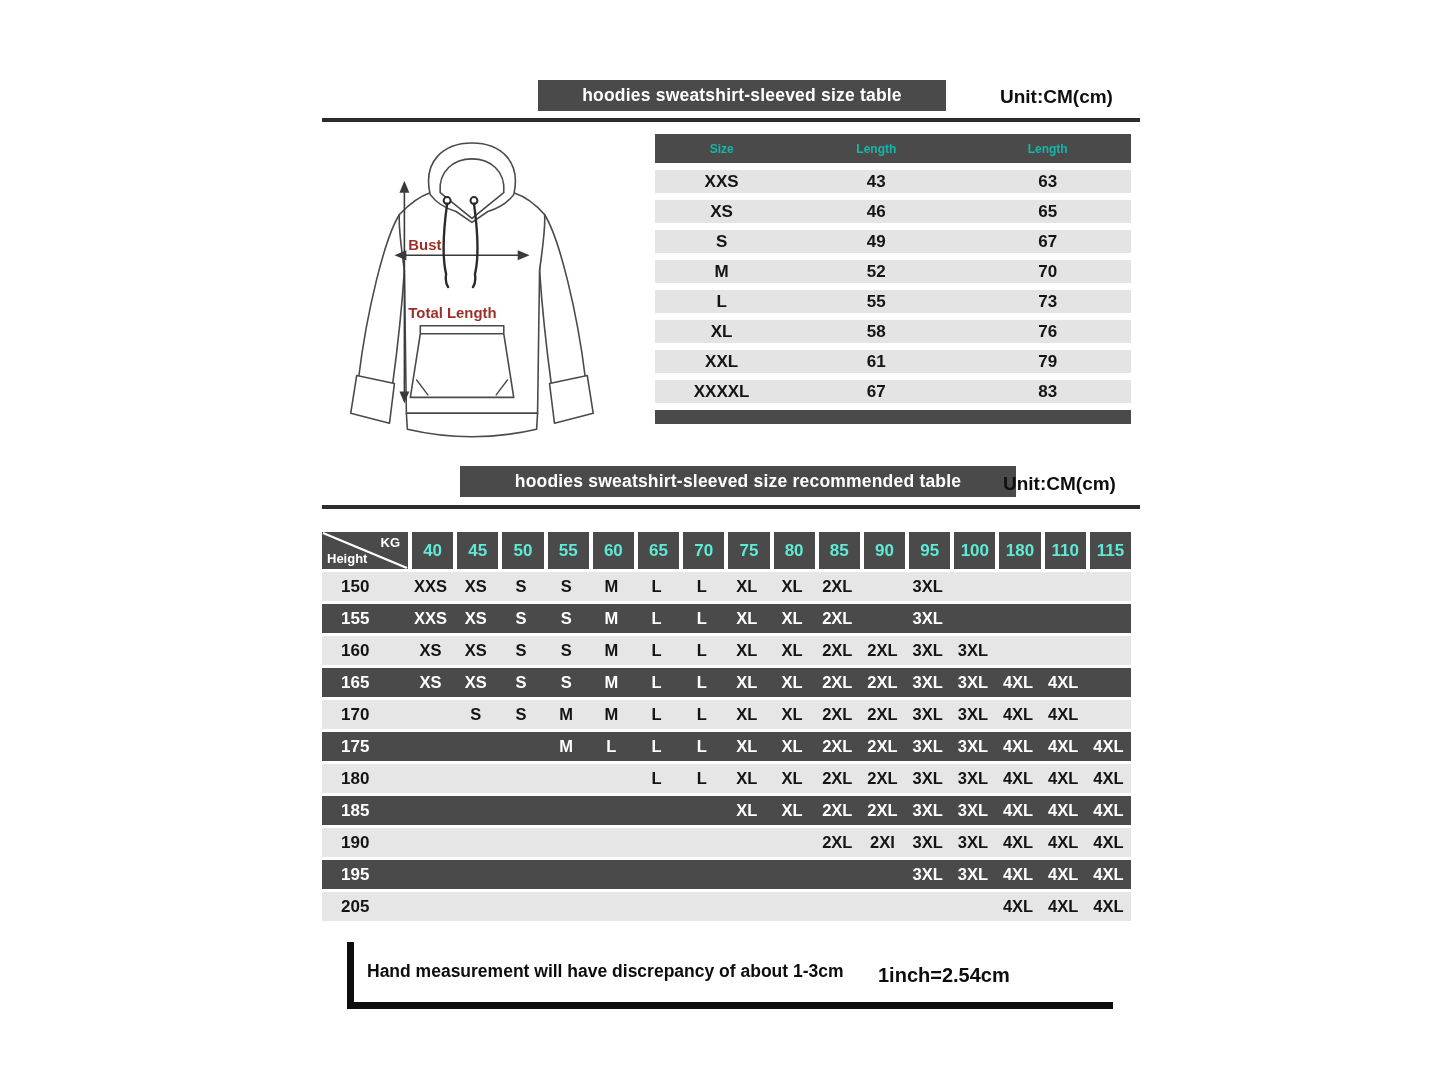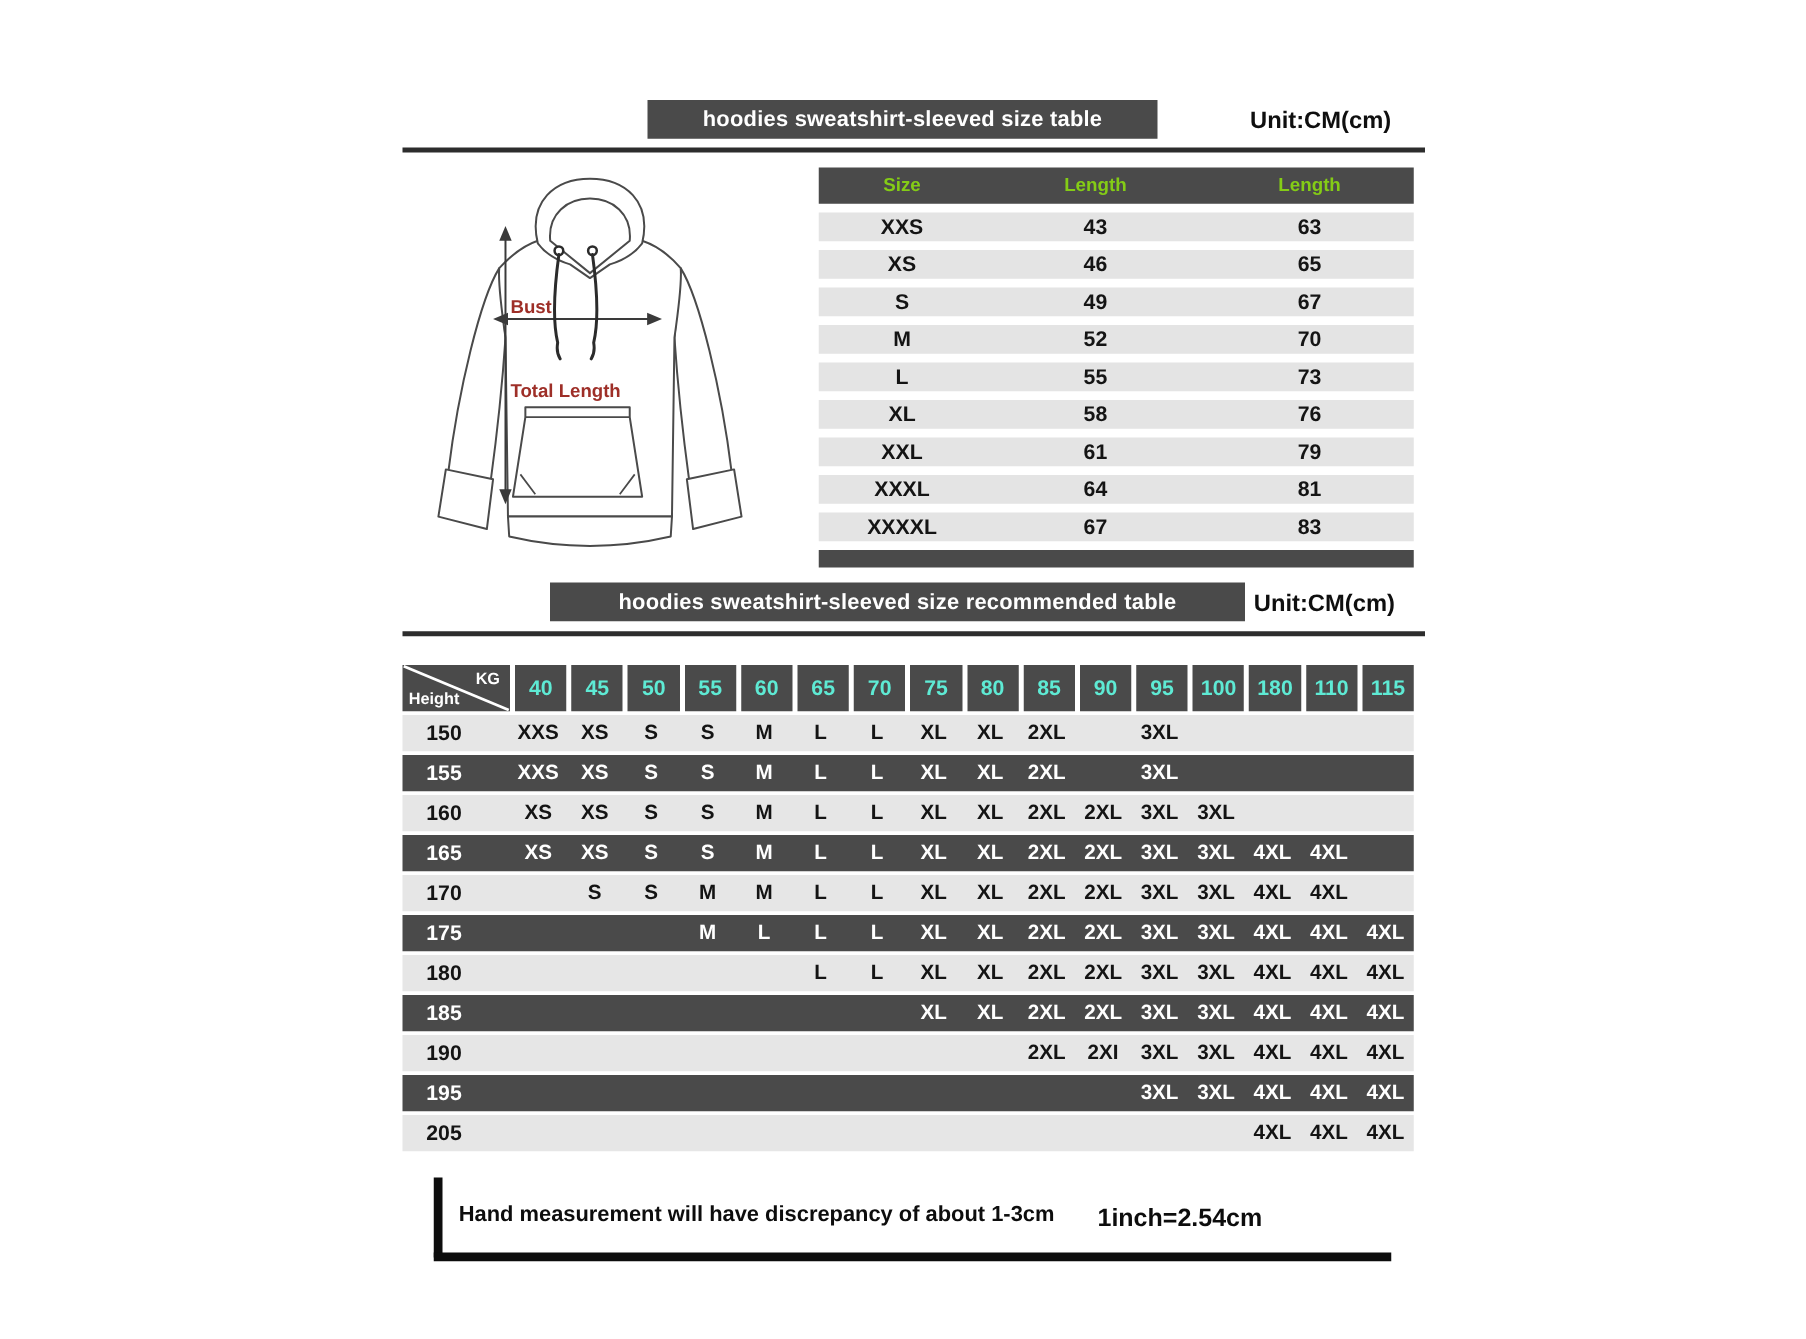--- a/index.html
+++ b/index.html
@@ -1,35 +1,35 @@
 <!DOCTYPE html>
 <html><head>
 <meta charset="utf-8">
 <style>
   html,body{margin:0;padding:0;background:#fff;}
   body{font-family:"Liberation Sans", sans-serif;}
   .canvas{position:relative;width:1445px;height:1071px;background:#ffffff;overflow:hidden;color:#111;}
 
   .title-bar{position:absolute;background:#4a4a4a;color:#fff;font-weight:bold;font-size:17.5px;
-             display:flex;align-items:center;justify-content:center;letter-spacing:.2px;}
+             display:flex;align-items:center;justify-content:center;letter-spacing:.2px;margin-left:20px;}
   .unit{position:absolute;font-weight:bold;font-size:19px;color:#0f0f0f;}
   .rule{position:absolute;height:4px;background:#2d2d2d;}
 
   #title1{left:518px;top:80px;width:408px;height:31px;}
   #unit1{left:1000px;top:86px;}
   #rule1{left:322px;top:118px;width:818px;}
 
   #title2{left:440px;top:466px;width:556px;height:31px;}
   #unit2{left:1003px;top:473px;}
   #rule2{left:322px;top:505px;width:818px;}
 
   
   #table1{position:absolute;left:655px;top:134px;width:476px;}
   .t1-row{display:grid;grid-template-columns:28% 37% 35%;text-align:center;align-items:center;font-weight:bold;}
-  .t1-head{background:#4a4a4a;color:#84cc16;height:29px;font-size:15px;}
+  .t1-head{background:#4a4a4a;color:#14b8a6;height:29px;font-size:12px;}
   .t1-data{background:#e4e4e4;color:#141414;height:23px;margin-top:7px;font-size:17px;line-height:23px;}
   .t1-bottom{height:14px;background:#4a4a4a;margin-top:7px;}
 
   
   #hoodie{position:absolute;left:332px;top:133px;width:272px;height:328px;}
   .hline{fill:#ffffff;stroke:#4a4a4a;stroke-width:1.6;stroke-linejoin:round;}
   .hstring{fill:none;stroke:#2b2b2b;stroke-width:2.4;stroke-linecap:round;}
   .measure{stroke:#3a3a3a;stroke-width:1.6;}
   .mhead{fill:#3a3a3a;}
   .diagram-label{fill:#9e2f28;font-weight:bold;font-size:15px;font-family:"Liberation Sans",sans-serif;}
@@ -131,25 +131,20 @@
         </div>
         <div class="t1-row t1-data">
           <div class="t1-cell">XL</div>
           <div class="t1-cell">58</div>
           <div class="t1-cell">76</div>
         </div>
         <div class="t1-row t1-data">
           <div class="t1-cell">XXL</div>
           <div class="t1-cell">61</div>
           <div class="t1-cell">79</div>
-        </div>
-        <div class="t1-row t1-data">
-          <div class="t1-cell">XXXL</div>
-          <div class="t1-cell">64</div>
-          <div class="t1-cell">81</div>
         </div>
         <div class="t1-row t1-data">
           <div class="t1-cell">XXXXL</div>
           <div class="t1-cell">67</div>
           <div class="t1-cell">83</div>
         </div>
       </div>
     <div class="t1-bottom"></div>
   </div>
 

